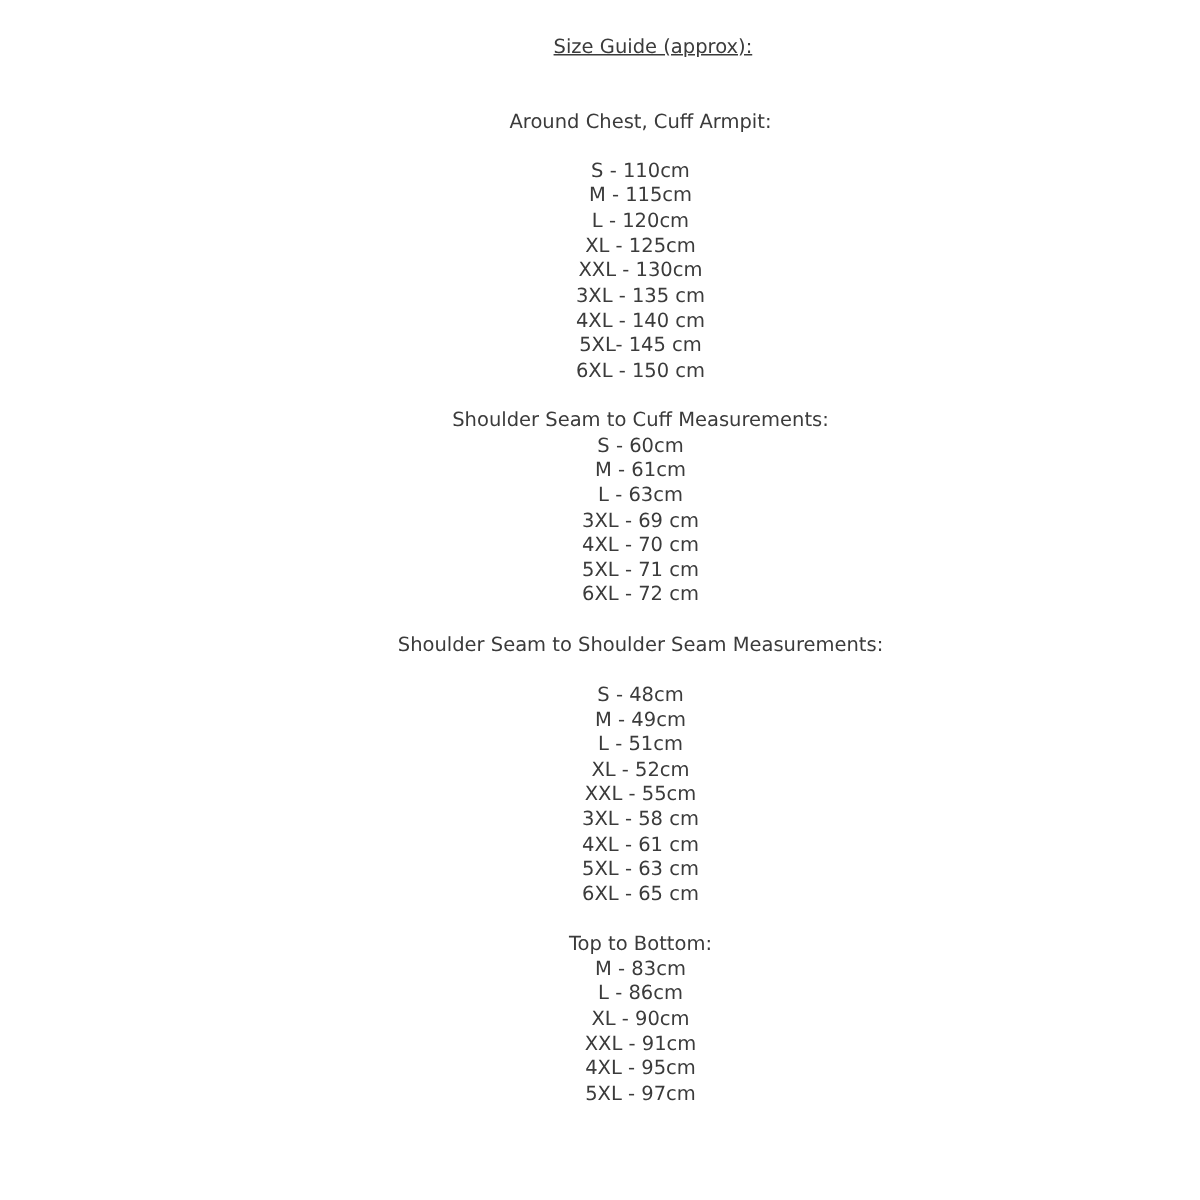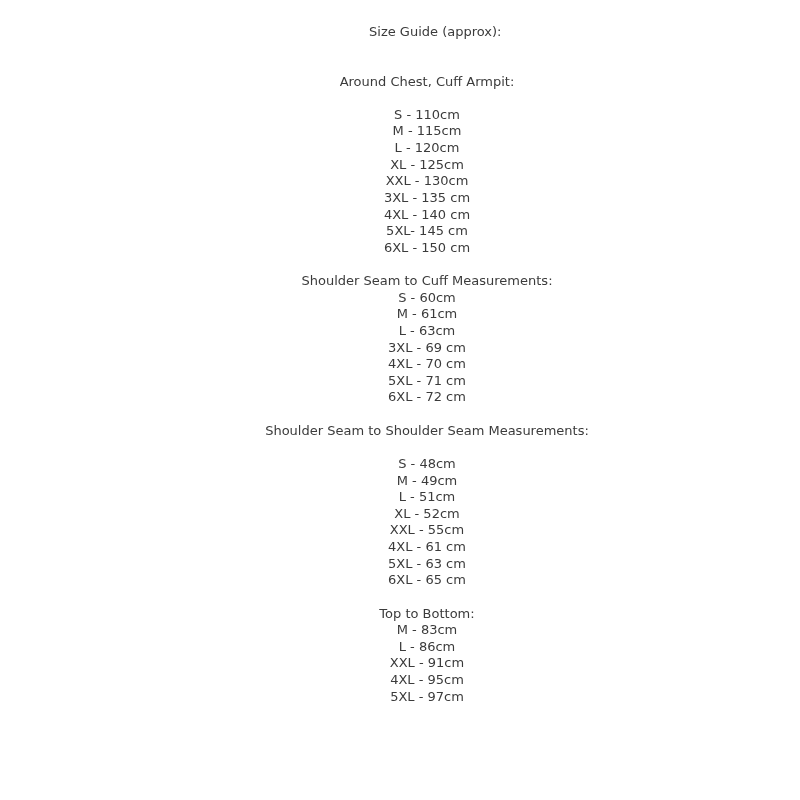--- a/index.html
+++ b/index.html
@@ -22,20 +22,21 @@
     font-size: 13px;
     line-height: 16.63px;
     color: #3b3b3b;
     -webkit-font-smoothing: antialiased;
   }
   .line {
     line-height: 16.63px;
     white-space: pre;
   }
   .title-text {
+    text-decoration: underline;
   }
   .spacer {
     height: 16.63px;
   }
 </style>
 </head>
 <body>
 
 <div class="content">
 
@@ -75,29 +76,31 @@
   <div class="spacer"></div>
 
   <div class="line">Shoulder Seam to Shoulder Seam Measurements:</div>
   <div class="spacer"></div>
   <div>
       <div class="line">S - 48cm</div>
       <div class="line">M - 49cm</div>
       <div class="line">L - 51cm</div>
       <div class="line">XL - 52cm</div>
       <div class="line">XXL - 55cm</div>
+      <div class="line">3XL - 58 cm</div>
       <div class="line">4XL - 61 cm</div>
       <div class="line">5XL - 63 cm</div>
       <div class="line">6XL - 65 cm</div>
     </div>
 
   <div class="spacer"></div>
 
   <div class="line">Top to Bottom:</div>
   <div>
       <div class="line">M - 83cm</div>
       <div class="line">L - 86cm</div>
+      <div class="line">XL - 90cm</div>
       <div class="line">XXL - 91cm</div>
       <div class="line">4XL - 95cm</div>
       <div class="line">5XL - 97cm</div>
     </div>
 
 </div>
 
 </body></html>

